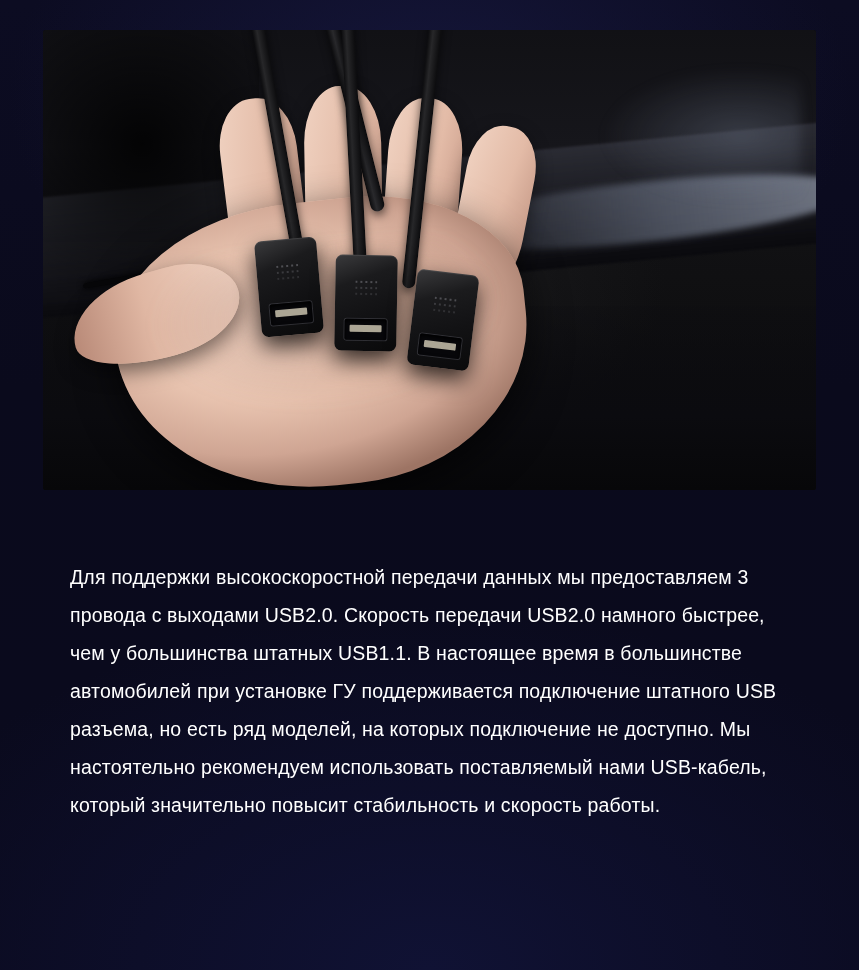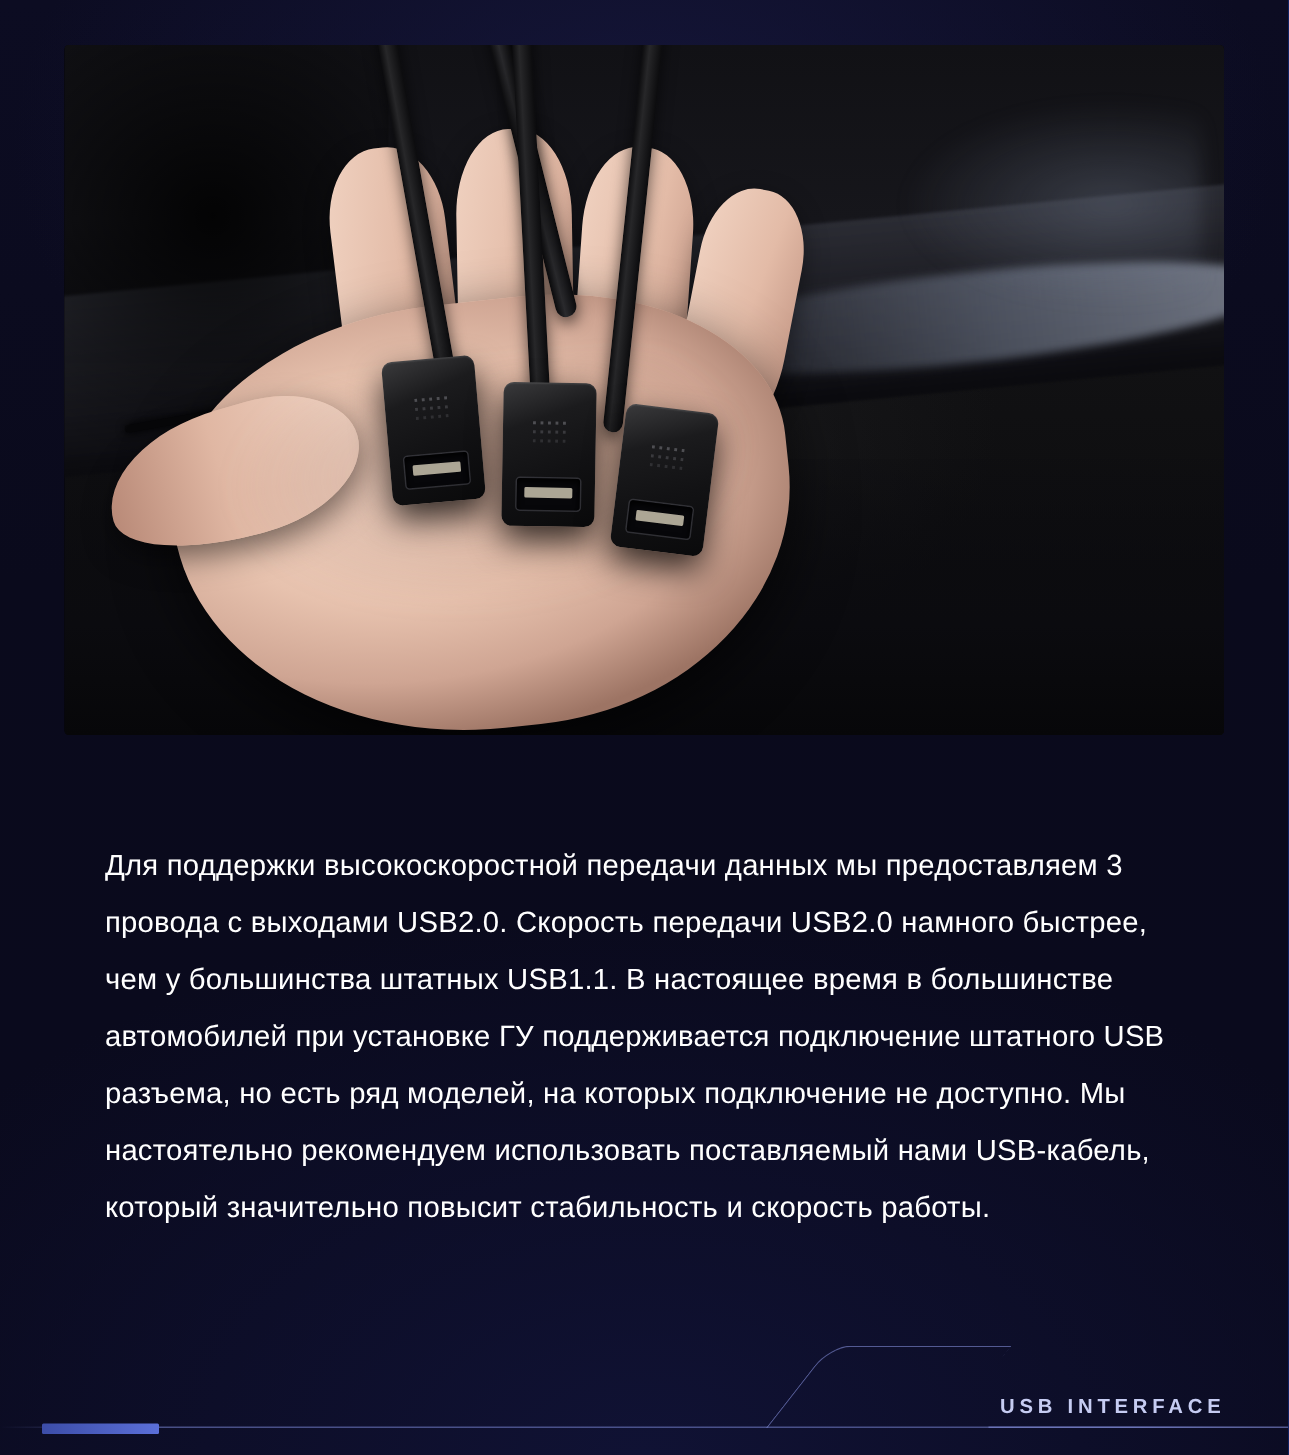--- a/index.html
+++ b/index.html
@@ -10,21 +10,21 @@
   body {
     width: 859px;
     height: 970px;
     overflow: hidden;
     font-family: "Liberation Sans", sans-serif;
   }
   .page {
     position: relative;
     width: 859px;
     height: 970px;
-    background: #1d4ed8;
+    background: #701a75;
     overflow: hidden;
   }
   
   .bg-glow {
     position: absolute;
     inset: 0;
     background:
       radial-gradient(ellipse 70% 40% at 50% 10%, #15163a 0%, rgba(10,10,28,0) 70%),
       radial-gradient(ellipse 90% 50% at 50% 100%, #101234 0%, rgba(10,10,28,0) 75%),
       linear-gradient(180deg, #0c0c22 0%, #0a0a1c 40%, #0a0a1e 100%);
@@ -323,20 +323,13 @@
             <div class="logo"></div>
             <div class="port"></div>
           </div>
         </div>
       </div>
     </div>
   </div>
 
   <p class="copy">Для поддержки высокоскоростной передачи данных мы предоставляем 3 провода с выходами USB2.0. Скорость передачи USB2.0 намного быстрее, чем у большинства штатных USB1.1. В настоящее время в большинстве автомобилей при установке ГУ поддерживается подключение штатного USB разъема, но есть ряд моделей, на которых подключение не доступно. Мы настоятельно рекомендуем использовать поставляемый нами USB-кабель, который значительно повысит стабильность и скорость работы.</p>
 
-  <div class="footer">
-    <div class="footer-line"></div>
-    <div class="footer-diag"></div>
-    <div class="footer-tail"></div>
-    <div class="footer-accent"></div>
-    <div class="footer-label">USB INTERFACE</div>
-  </div>
 </div>
 
 </body></html>

